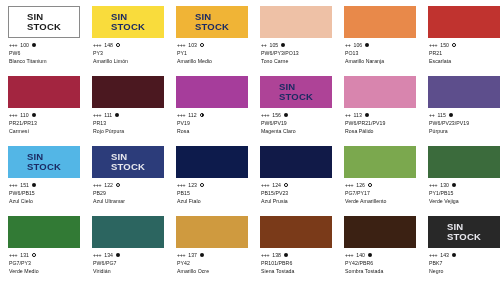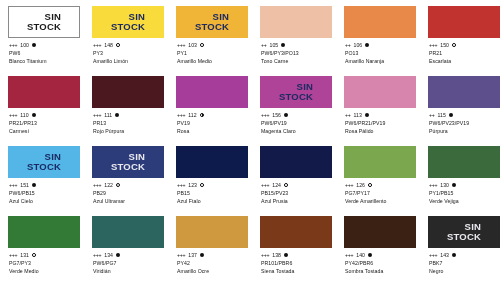--- a/index.html
+++ b/index.html
@@ -43,21 +43,21 @@
     justify-content: center;
     line-height: 1.05;
   }
   .swatch.bordered {
     border: 1px solid #8a8a8a;
   }
   .sin-stock {
     font-size: 9.5px;
     font-weight: bold;
     letter-spacing: 0.2px;
-    text-align: right;
+    text-align: left;
     color: #1b2a63;
     white-space: nowrap;
   }
   .sin-stock.dark-text { color: #1a1a1a; }
   .sin-stock.light-text { color: #e8e8ee; }
   .sin-stock .l2 { display: block; }
   .meta {
     margin-top: 3px;
     padding-left: 1px;
   }

